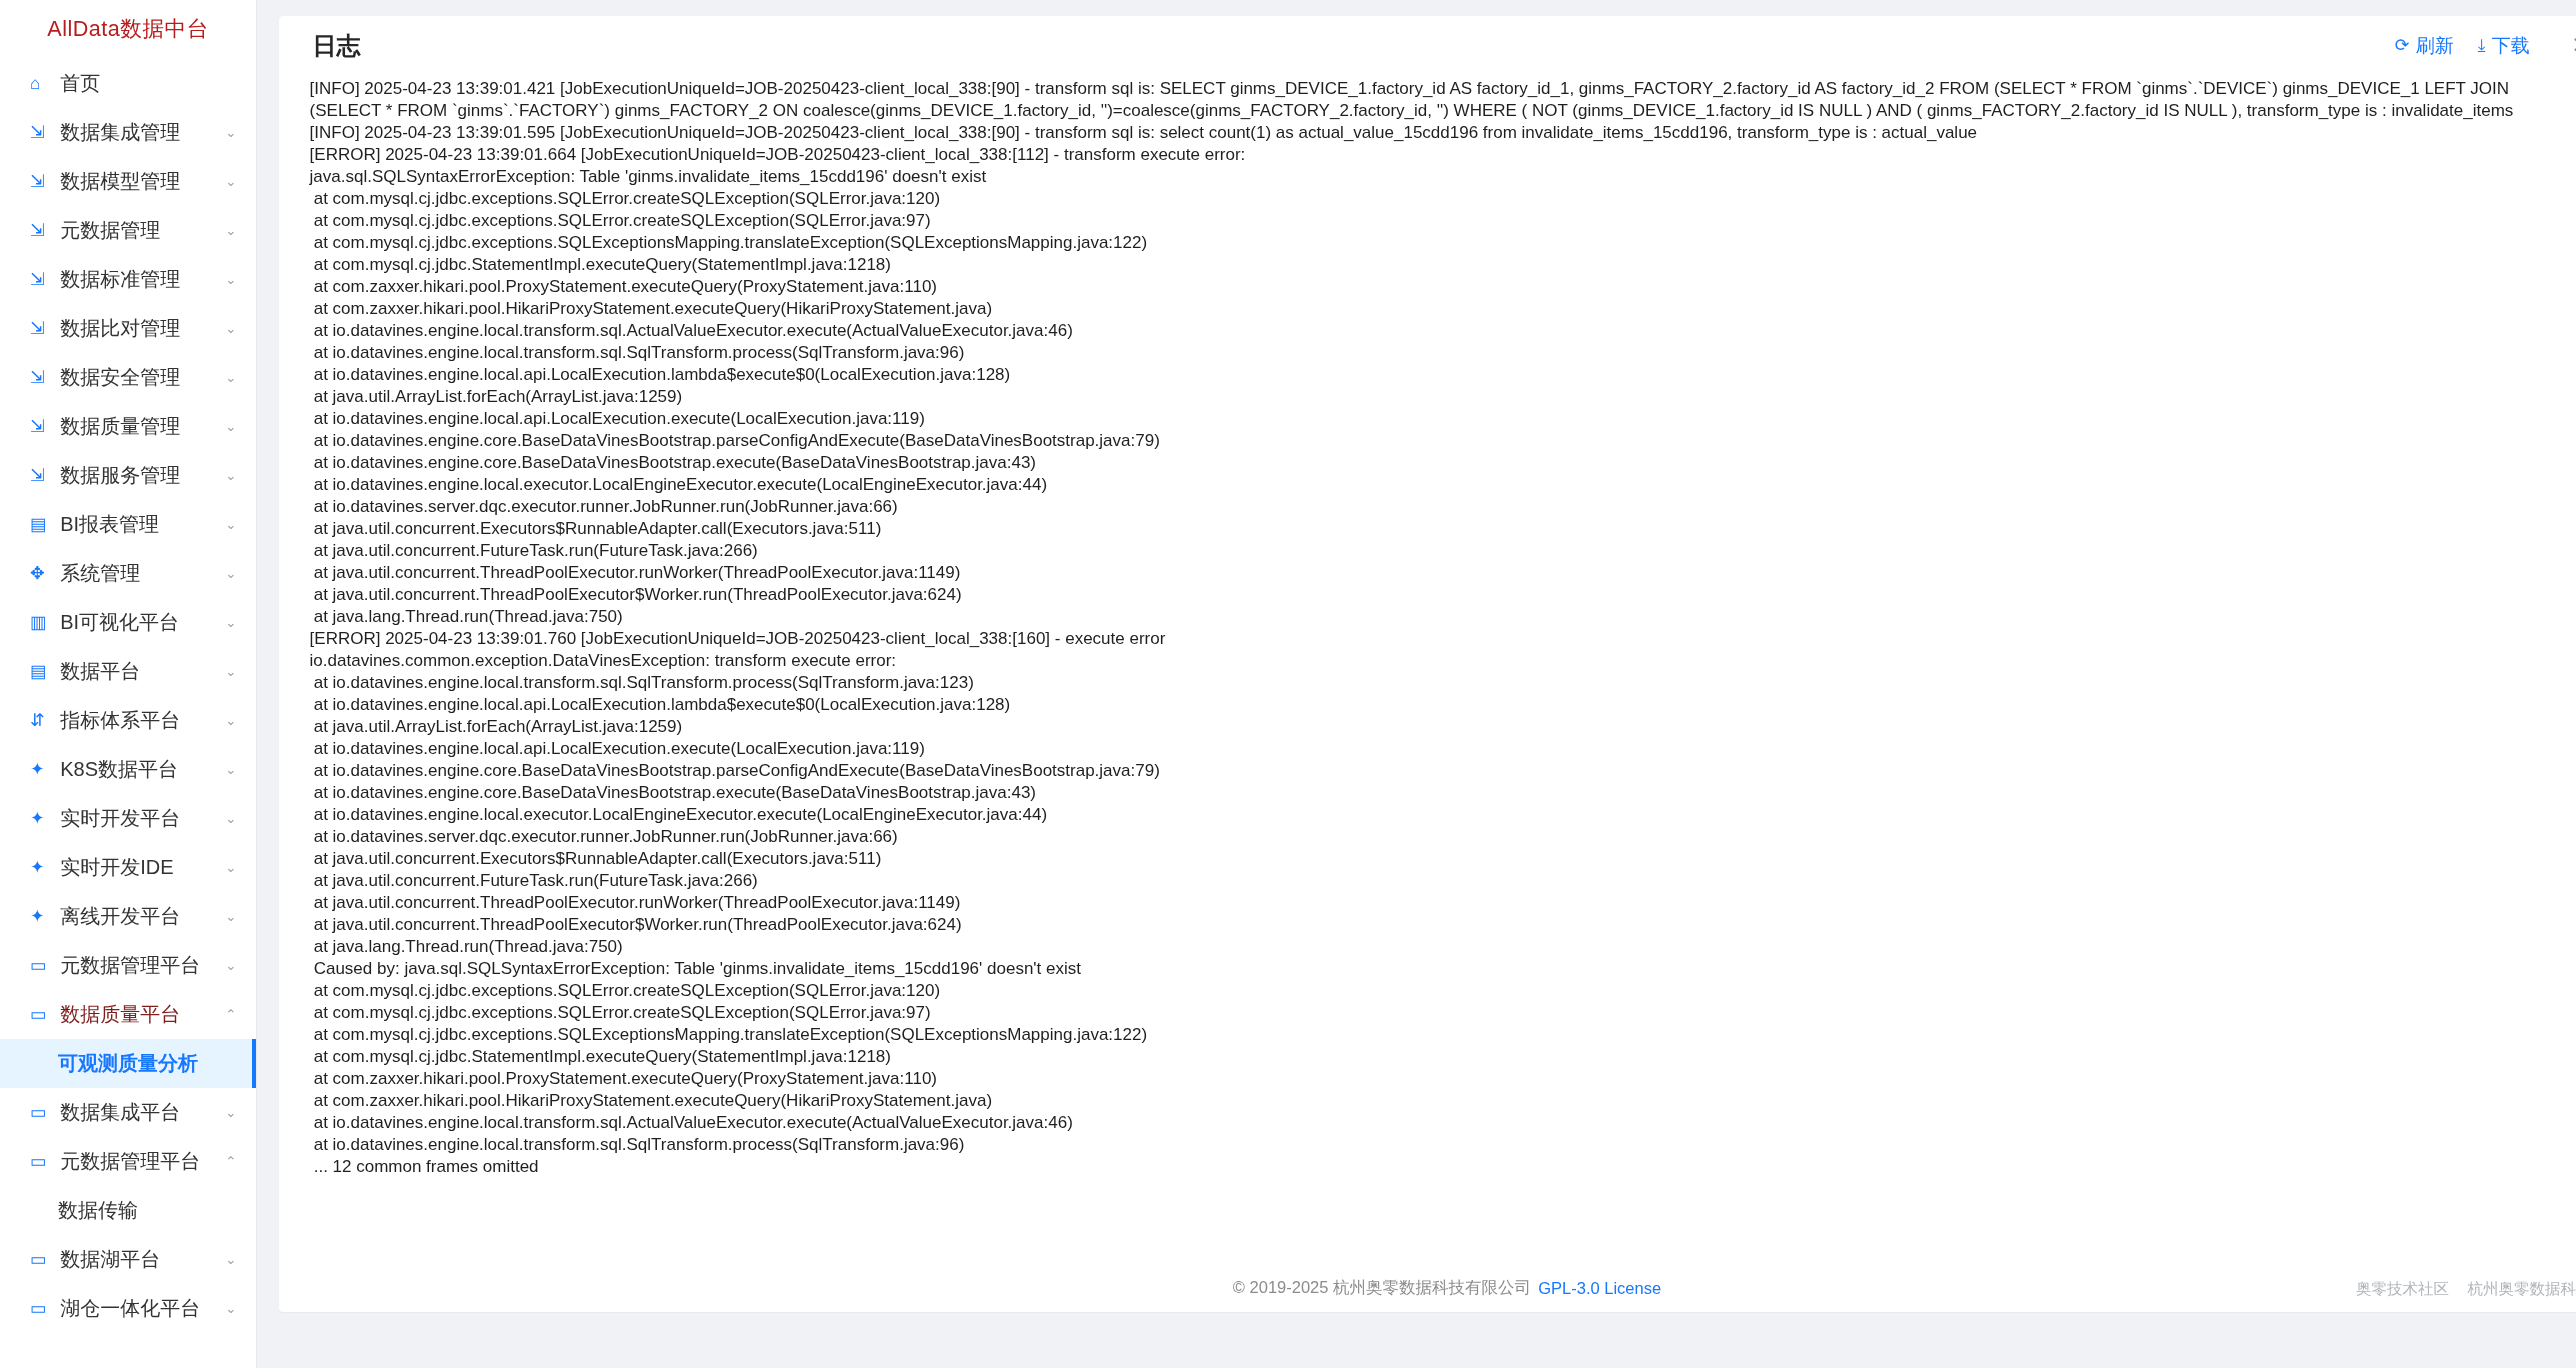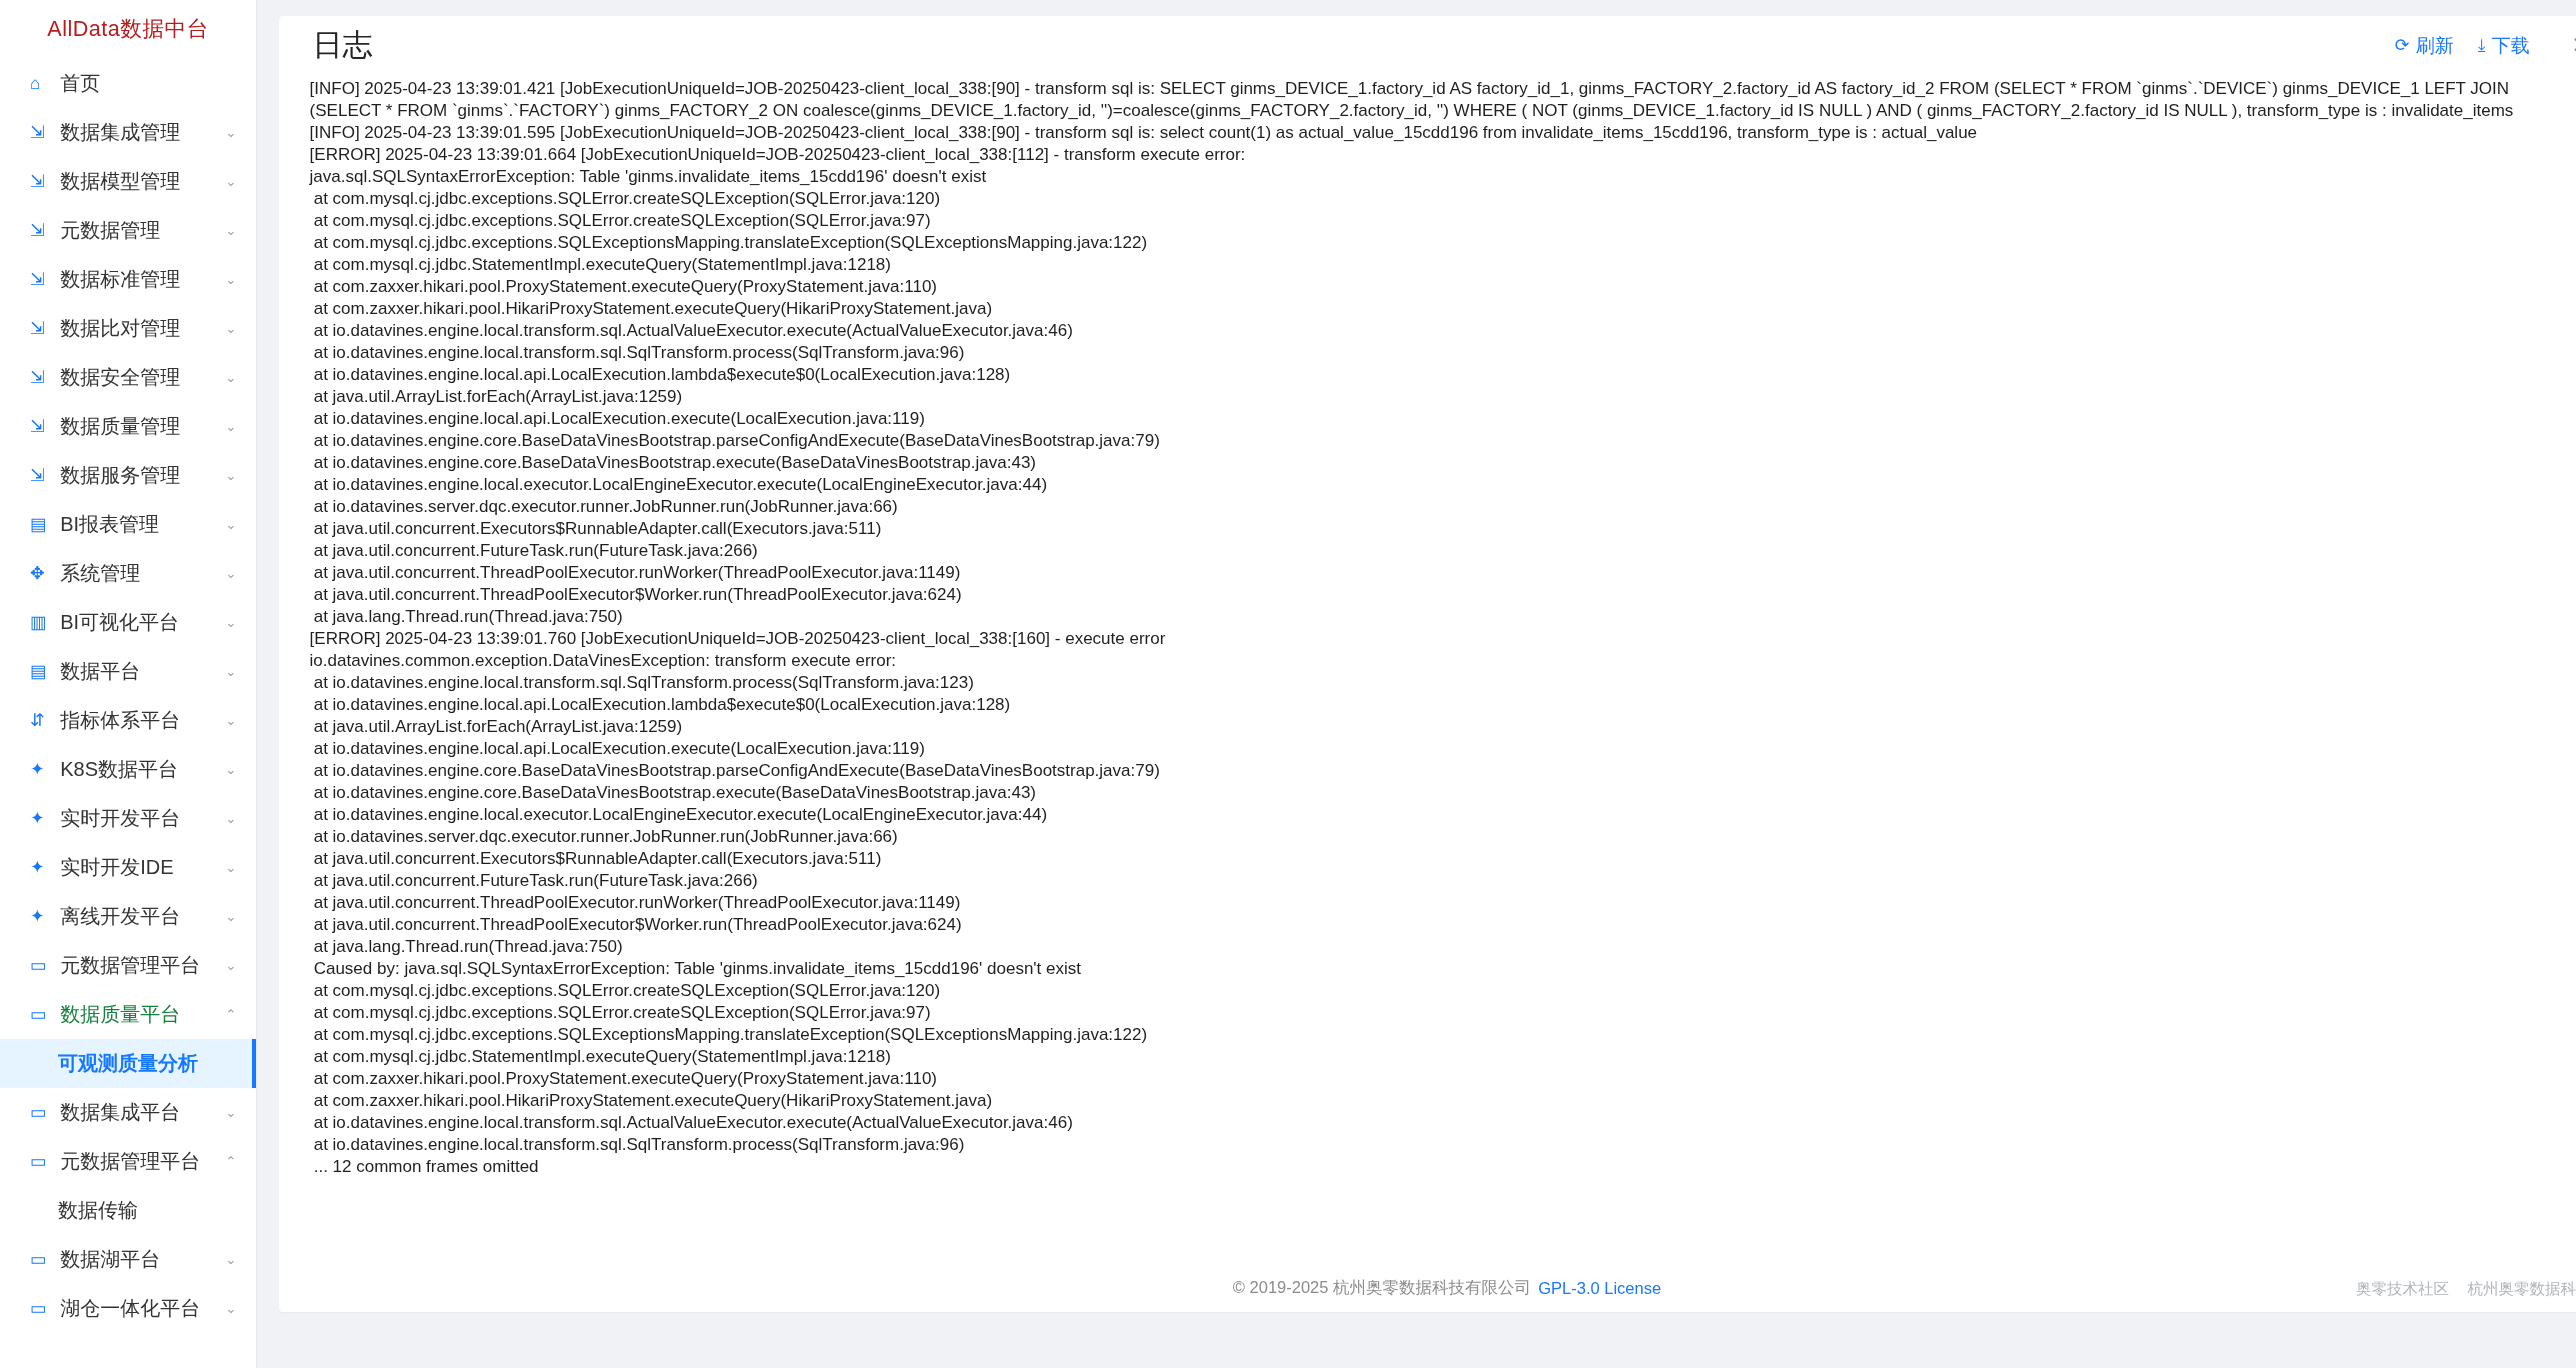--- a/index.html
+++ b/index.html
@@ -59,21 +59,21 @@
     padding-left: 6.2px;
     overflow: hidden;
     text-overflow: ellipsis;
   }
   .menu-item .mi-arrow {
     font-size: 13.4px;
     color: #9aa0a6;
     flex: 0 0 auto;
   }
   .menu-item.home .mi-label { color: #333; }
-  .menu-item.active-parent .mi-label { color: #15803d; }
+  .menu-item.active-parent .mi-label { color: #7f1d1d; }
   .menu-item.active-parent .mi-icon { color: #1677ff; }
 
   .submenu-item {
     height: 49px;
     display: flex;
     align-items: center;
     padding-left: 58px;
     font-size: 20px;
     color: #333;
     background: #ffffff;
@@ -112,23 +112,23 @@
     overflow: hidden;
   }
   .panel-header {
     height: 60px;
     display: flex;
     align-items: center;
     padding: 0 25px 0 34px;
     position: relative;
   }
   .panel-title {
-    font-size: 30px;
+    font-size: 24px;
     color: #262626;
-    font-weight: normal;
+    font-weight: bold;
   }
   .panel-actions {
     margin-left: auto;
     display: flex;
     align-items: center;
     gap: 24px;
   }
   .action-btn {
     display: flex;
     align-items: center;

